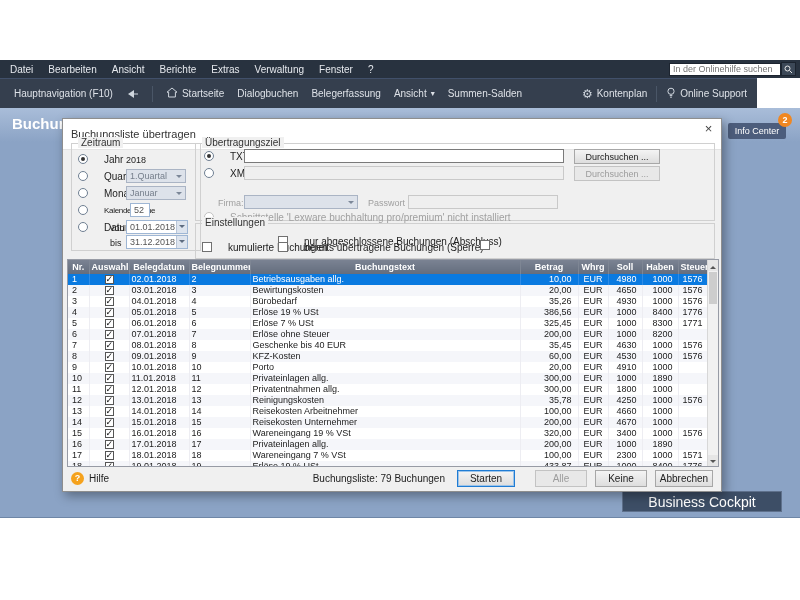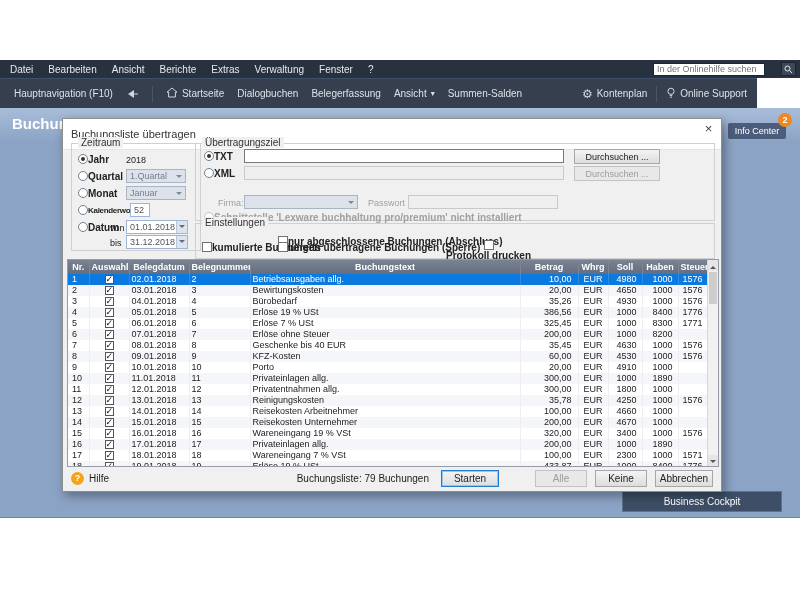--- a/index.html
+++ b/index.html
@@ -3,52 +3,52 @@
 <meta charset="utf-8">
 <style>
   * { margin:0; padding:0; box-sizing:border-box; }
   body { font-family:"Liberation Sans","DejaVu Sans",sans-serif; background:#fff; }
   .page { position:relative; width:800px; height:600px; background:#fff; overflow:hidden; }
 
   
   .menubar { position:absolute; left:0; top:60px; width:800px; height:18px; background:#28323f; display:flex; align-items:center; }
   .menu-items { display:flex; gap:15px; padding-left:10px; font-size:10px; color:#e6e9ee; }
   .menu-item { cursor:default; }
-  .search { margin-left:auto; display:flex; align-items:center; gap:16px; padding-right:4px; }
+  .search { margin-left:auto; display:flex; align-items:center; gap:0; padding-right:4px; }
   .search input { width:112px; height:13px; font-size:9px; border:1px solid #1c242f; padding:0 3px; font-family:inherit; }
   .search-btn { width:15px; height:14px; background:#3c4857; border:1px solid #1c242f; display:flex; align-items:center; justify-content:center; padding:0; }
 
   
   .toolbar { position:absolute; left:0; top:78px; width:757px; height:30px; background:#353f4e; border-top:1px solid #41506a; display:flex; align-items:center; font-size:10px; color:#dde1e7; }
   .tb-left { display:flex; align-items:center; gap:13px; padding-left:14px; }
   .tb-right { margin-left:auto; display:flex; align-items:center; gap:9px; padding-right:10px; }
   .tb-item { display:flex; align-items:center; gap:4px; cursor:default; }
   .tb-divider { width:1px; height:16px; background:#4a5667; }
   .gear { font-family:"DejaVu Sans",sans-serif; font-size:12px; color:#cfd6de; line-height:1; }
   .caret { font-size:8px; }
 
   
   .content { position:absolute; left:0; top:108px; width:800px; height:410px; background:linear-gradient(#a9bdd9,#8ba3c5 34px,#8ba3c5); border-bottom:1px solid #6e86a6; }
   .bg-title { position:absolute; left:12px; top:7px; font-size:15px; font-weight:bold; color:#fff; }
   .info-center { position:absolute; right:14px; top:15px; width:58px; height:16px; background:#4c5d7c; color:#fff; font-size:9px; display:flex; align-items:center; justify-content:center; border-radius:2px; cursor:default; }
   .ic-badge { position:absolute; right:8px; top:5px; width:14px; height:14px; border-radius:50%; background:#f08721; color:#fff; font-size:9px; font-weight:bold; display:flex; align-items:center; justify-content:center; z-index:30; }
-  .cockpit { position:absolute; left:622px; top:383px; width:160px; height:21px; background:#3d4e66; border:1px solid #5f718c; color:#fff; font-size:10px; display:flex; align-items:center; justify-content:center; z-index:1; }
+  .cockpit { position:absolute; left:622px; top:383px; width:160px; height:21px; background:#3d4e66; border:1px solid #5f718c; color:#fff; font-size:14px; display:flex; align-items:center; justify-content:center; z-index:1; }
 
   
   .dialog { position:absolute; left:62px; top:10px; width:660px; height:374px; background:#f0f0f0; border:1px solid #8e8e8e; box-shadow:3px 4px 10px rgba(0,0,0,.35); font-size:10px; color:#222; z-index:10; }
   .dlg-title { position:absolute; left:0; top:0; right:0; height:20px; background:#fff; border-bottom:1px solid #e4e4e4; display:flex; align-items:center; padding:15px 8px; font-size:11px; color:#333; }
   .dlg-close { position:absolute; right:5px; top:2px; width:15px; height:15px; background:transparent; border:none; font-size:13px; color:#444; line-height:13px; text-align:center; cursor:default; }
 
   .grp { position:absolute; border:1px solid #d0d0d0; }
   .grp-label { position:absolute; top:-7px; left:6px; background:#f0f0f0; padding:0 3px; font-size:10px; color:#333; }
   .grp-zeit  { left:8px;   top:24px;  width:130px; height:108px; }
   .grp-ziel  { left:132px; top:24px;  width:520px; height:78px; }
   .grp-einst { left:132px; top:104px; width:520px; height:36px; }
 
-  .row { position:absolute; display:flex; align-items:center; gap:0; height:14px;font-weight:bold; }
+  .row { position:absolute; display:flex; align-items:center; gap:16px; height:14px; }
   .radio { width:10px; height:10px; border-radius:50%; border:1px solid #6f7f92; background:#fff; flex:none; }
   .radio.sel::after { content:""; display:block; width:4px; height:4px; border-radius:50%; background:#333; margin:2px; }
   .radio.dis { border-color:#c2c2c2; }
   .chk { width:10px; height:10px; border:1px solid #707070; background:#fff; flex:none; }
   .dis-text { color:#a0a0a0; }
 
   .val { position:absolute; font-size:9px; }
   .combo { position:absolute; height:14px; border:1px solid #aab4c4; background:#dde2ea; color:#767f8c; font-size:9px; padding:1px 12px 0 3px; overflow:hidden; white-space:nowrap; }
   .combo::after { content:""; position:absolute; right:3px; top:5px; border:3px solid transparent; border-top-color:#7c8798; }
   .datefield { position:absolute; height:14px; border:1px solid #9eb6d4; background:#fff; color:#555; font-size:9px; padding:1px 12px 0 3px; }
@@ -86,21 +86,21 @@
   .sb-dn::after { content:""; position:absolute; left:2px; top:5px; border:3px solid transparent; border-top-color:#555; }
   .sb-thumb { position:absolute; left:1px; top:12px; width:8px; height:32px; background:#cdcdcd; }
 
   
   .dlg-footer { position:absolute; left:0; right:0; bottom:0; height:26px; display:flex; align-items:center; padding:0 8px; }
   .hilfe { display:flex; align-items:center; gap:5px; }
   .help-ico { width:13px; height:13px; border-radius:50%; background:#f5a21d; color:#fff; font-weight:bold; font-size:9px; display:flex; align-items:center; justify-content:center; }
   .f-right { margin-left:auto; display:flex; align-items:center; gap:8px; }
   .count { margin-right:4px; font-size:10px; }
   .w58 { width:58px; } .w52 { width:52px; }
-  .gap-after { margin-right:28px; }
+  .gap-after { margin-right:12px; }
 </style>
 </head>
 <body>
 
 <div class="page">
 
   <div class="menubar">
     <div class="menu-items">
 
     <span class="menu-item">Datei</span>

